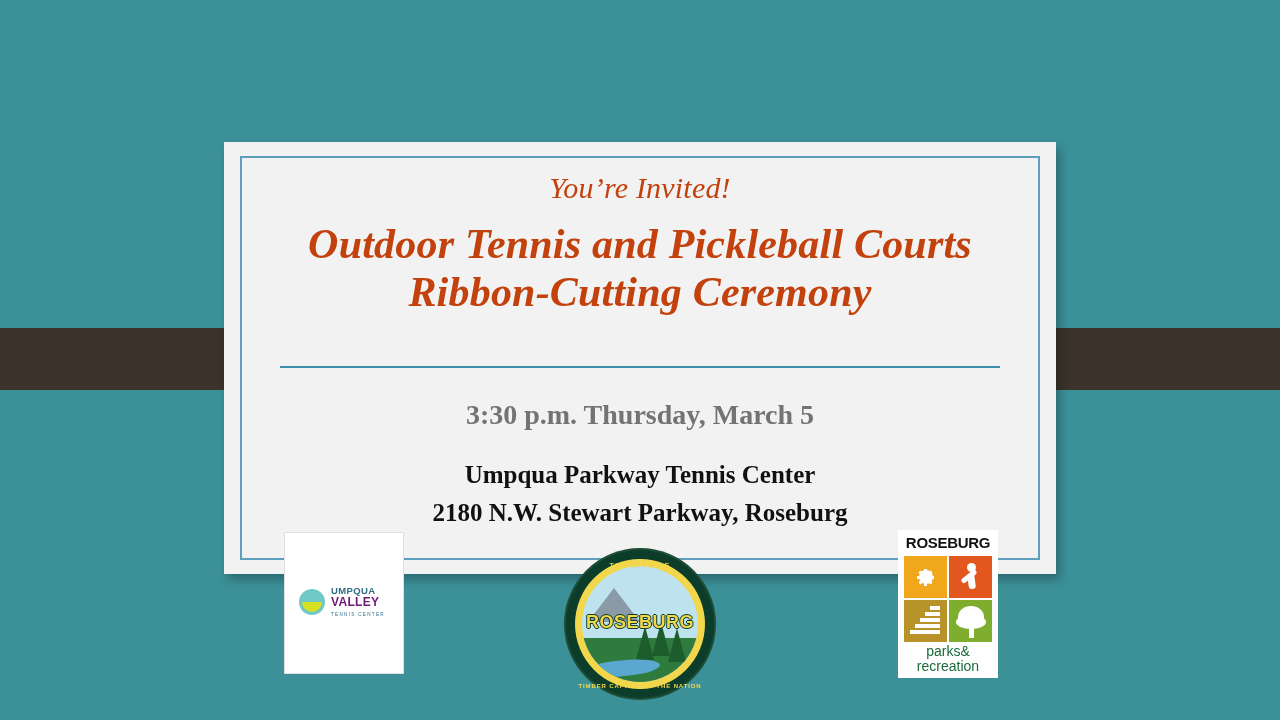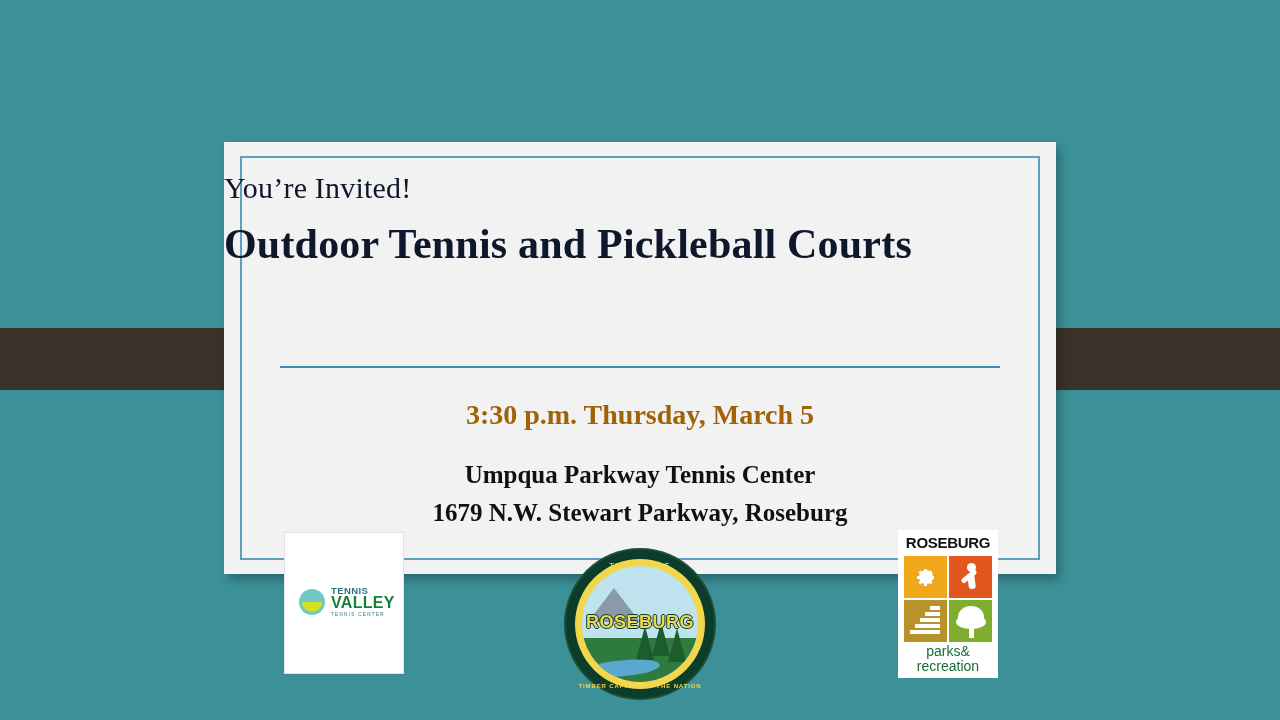--- a/index.html
+++ b/index.html
@@ -43,22 +43,23 @@
     right: 16px;
     bottom: 14px;
     border: 2px solid #5d9fbd;
   }
 
   .card-content {
     position: absolute;
     left: 0;
     right: 0;
     top: 26px;
-    text-align: left;
-    color: #0f172a;
+    text-align: center;
+    color: #c2410c;
+    font-style: italic;
   }
 
   .invite-kicker {
     font-size: 30px;
     line-height: 40px;
     font-weight: normal;
     letter-spacing: 0.2px;
   }
   .invite-title {
     margin-top: 12px;
@@ -76,21 +77,21 @@
     background: #3d8fb0;
   }
   .invite-time {
     position: absolute;
     left: 0; right: 0;
     top: 254px;
     font-size: 28px;
     line-height: 38px;
     font-weight: bold;
     text-align: center;
-    color: #a16207;
+    color: #737373;
   }
   .invite-venue {
     position: absolute;
     left: 0; right: 0;
     top: 314px;
     font-size: 25px;
     line-height: 38px;
     font-weight: bold;
     text-align: center;
     color: #111111;
@@ -140,23 +141,23 @@
     font-family: "Liberation Sans", sans-serif;
   }
   .uvtc-umpqua {
     font-size: 9.5px;
     font-weight: bold;
     color: #2f6d86;
     letter-spacing: 0.4px;
     line-height: 11px;
   }
   .uvtc-valley {
-    font-size: 16px;
-    font-weight: bold;
-    color: #15803d;
+    font-size: 12px;
+    font-weight: bold;
+    color: #701a75;
     letter-spacing: 0.3px;
     line-height: 13px;
   }
   .uvtc-sub {
     font-size: 4.6px;
     color: #2f6d86;
     letter-spacing: 1.3px;
     line-height: 8px;
     margin-top: 2px;
   }
@@ -381,39 +382,40 @@
   <div class="ribbon-band ribbon-left"></div>
   <div class="ribbon-band ribbon-right"></div>
 
   <div class="card">
     <div class="card-inner-border"></div>
 
     <div class="card-content">
       <div class="invite-kicker">You’re Invited!</div>
       <div class="invite-title">
         <div>Outdoor Tennis and Pickleball Courts</div>
+        <div>Ribbon-Cutting Ceremony</div>
       </div>
     </div>
 
     <div class="divider"></div>
 
     <div class="invite-time">3:30 p.m. Thursday, March 5</div>
 
     <div class="invite-venue">
       <div>Umpqua Parkway Tennis Center</div>
-      <div>1679 N.W. Stewart Parkway, Roseburg</div>
+      <div>2180 N.W. Stewart Parkway, Roseburg</div>
     </div>
   </div>
 
   <div class="logo logo-uvtc">
     <div class="uvtc-mark">
       <div class="uvtc-ball"></div>
     </div>
     <div class="uvtc-text">
-      <div class="uvtc-umpqua">TENNIS</div>
+      <div class="uvtc-umpqua">UMPQUA</div>
       <div class="uvtc-valley">VALLEY</div>
       <div class="uvtc-sub">TENNIS CENTER</div>
     </div>
   </div>
 
   <div class="logo logo-city">
     <div class="city-seal"></div>
     <div class="city-ring"></div>
     <div class="city-inner">
       <div class="city-mtn"></div>

